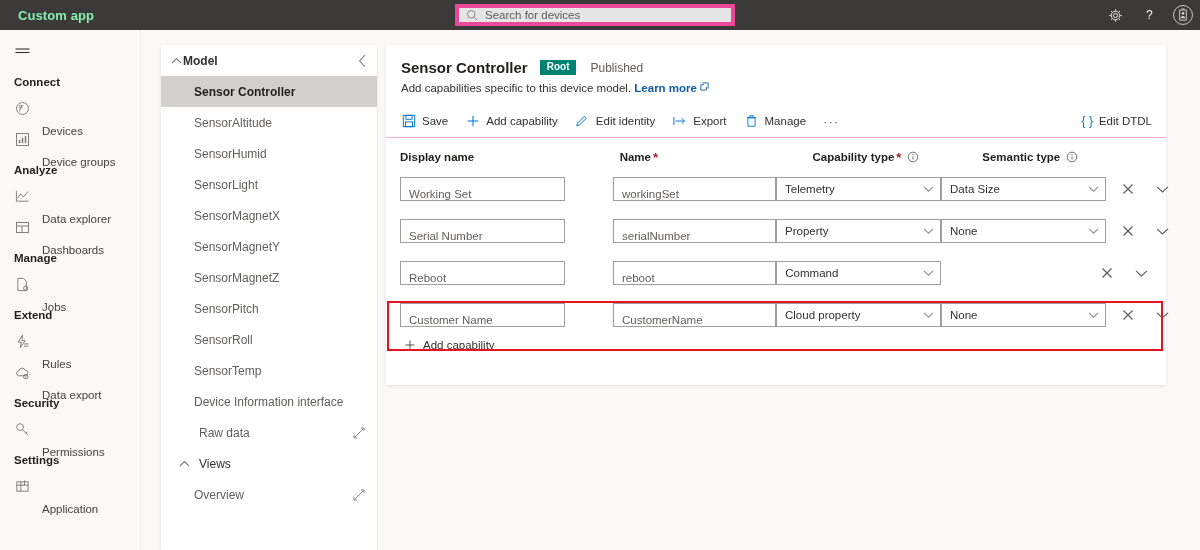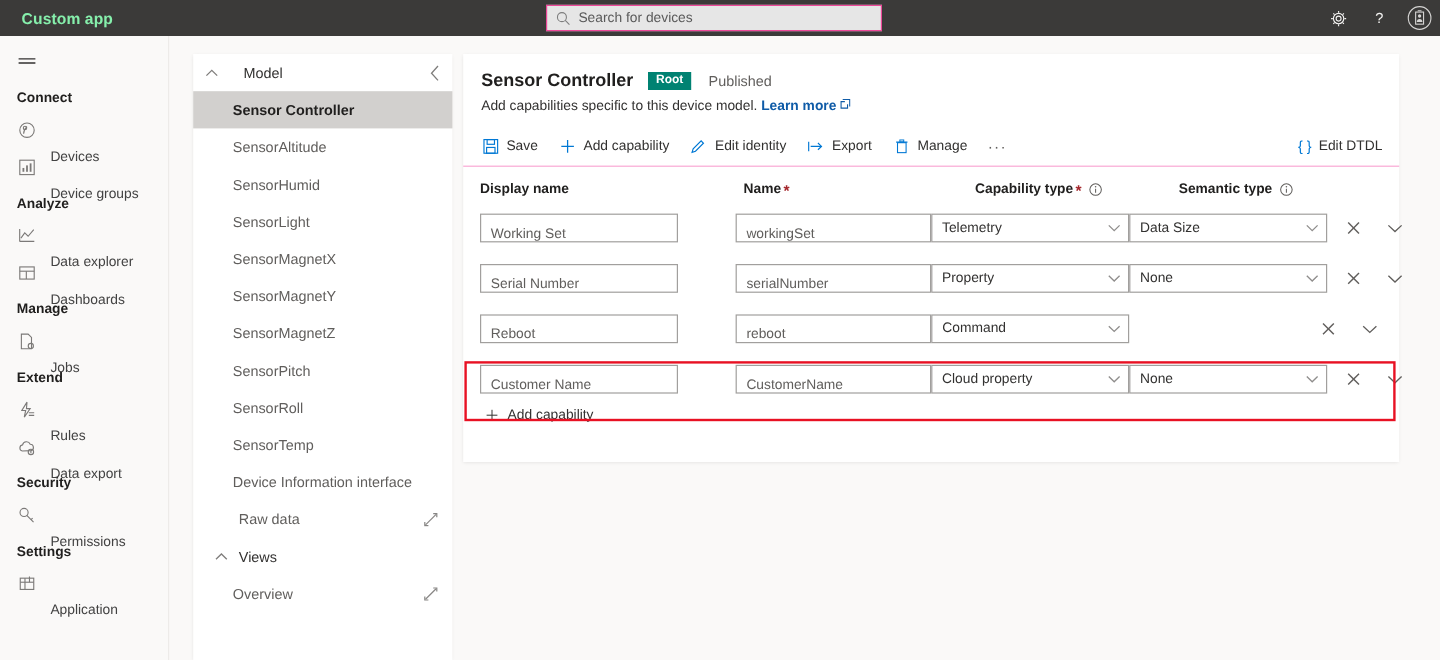--- a/index.html
+++ b/index.html
@@ -24,21 +24,21 @@
     color: #86efac;
     font-size: 13px;
     font-weight: bold;
     margin-left: 18px;
     letter-spacing: .1px;
   }
   .topbar-search {
     position: absolute; left: 455px; top: 4px;
     width: 280px; height: 22px;
     background: #e6e6e6;
-    border: 1px solid #ec4899;
+    border: 4px solid #ec4899;
     display: flex; align-items: center;
     padding-left: 7px;
   }
   .topbar-search .sicon { width: 13px; height: 13px; flex: 0 0 auto; opacity:.75; }
   .topbar-search .stext {
     color: #5a5a5a; font-size: 11.5px; margin-left: 6px;
   }
   .topbar-right {
     position: absolute; right: 0; top: 0; height: 30px;
     display: flex; align-items: center;
@@ -97,21 +97,21 @@
     width: 216px; height: 505px;
     background: #ffffff;
     box-shadow: 0 1px 3px rgba(0,0,0,.10);
   }
   .mp-header {
     height: 31px; display: flex; align-items: center;
     padding: 0 10px 0 10px;
     font-size: 12px; color: #323130;
   }
   .mp-header .chev { width: 12px; opacity:.8; }
-  .mp-header .mtitle { margin-left: 20px; }
+  .mp-header .mtitle { margin-left: 0; font-weight: bold; }
   .mp-header .collapse { margin-left: auto; opacity: .8; }
   .mp-item {
     height: 31px; display: flex; align-items: center;
     padding-left: 33px; padding-right: 12px;
     font-size: 12px; color: #605e5c;
     white-space: nowrap;
   }
   .mp-item.active { background: #d2d0ce; color: #201f1e; font-weight: bold; }
   .mp-item.group { padding-left: 18px; color:#323130; }
   .mp-item.groupsub { padding-left: 18px; color:#605e5c; }

